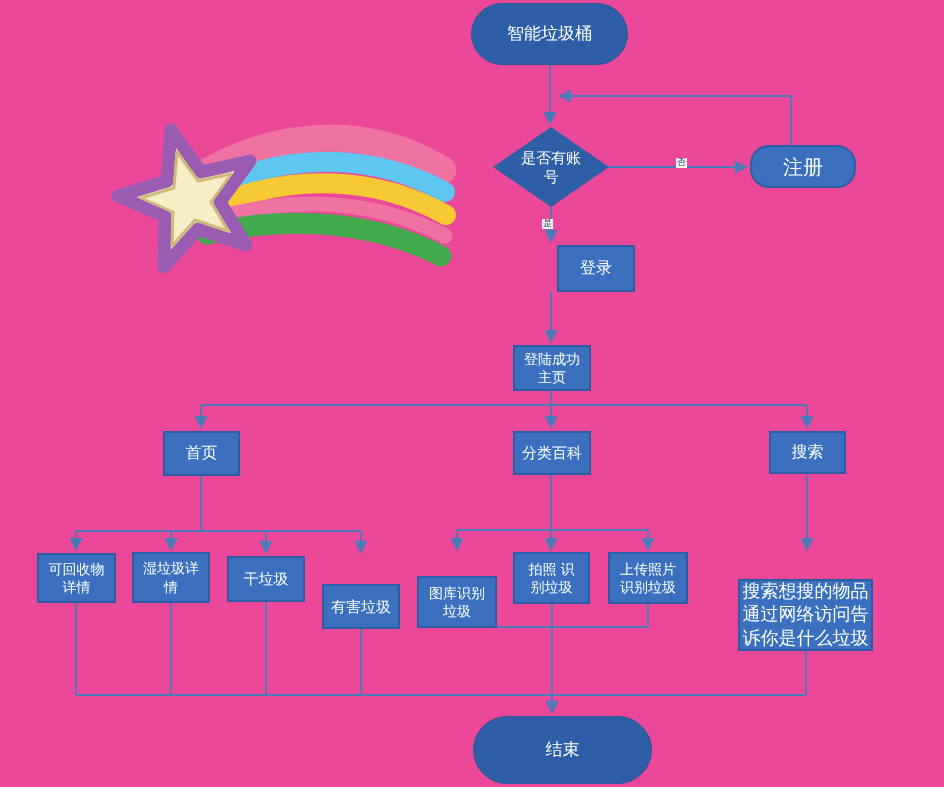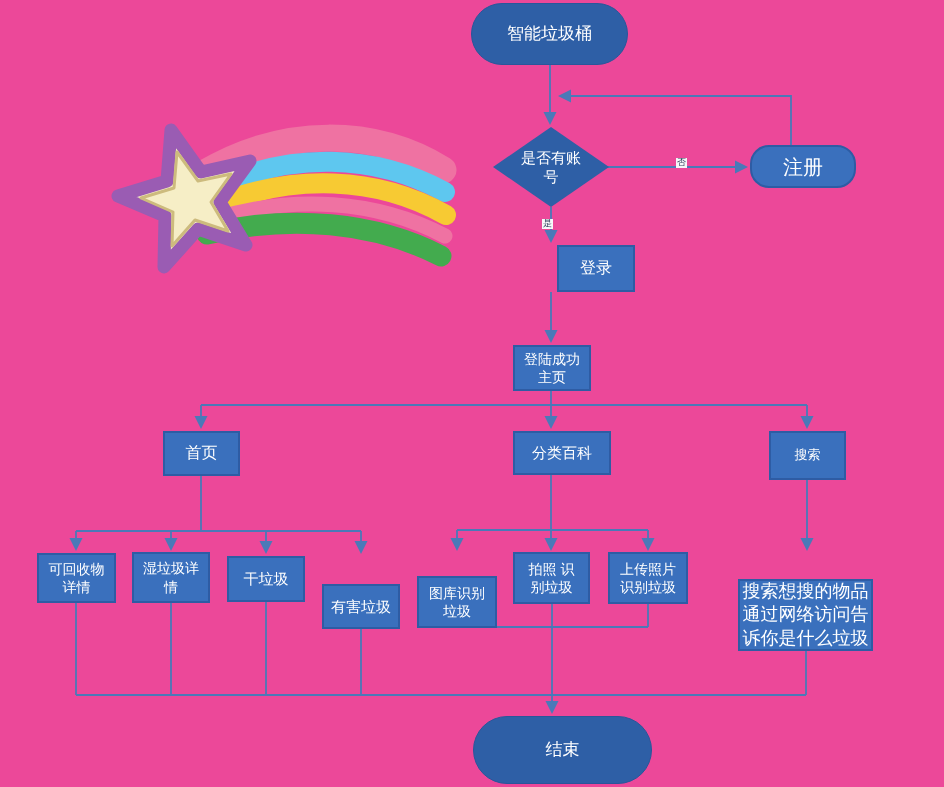--- a/index.html
+++ b/index.html
@@ -96,23 +96,23 @@
 
   <div class="node rect" style="left:750px;top:145px;width:106px;height:43px;font-size:20px;border-radius:19px;">注册</div>
 
   <div class="node rect" style="left:513px;top:245px;width:78px;height:47px;font-size:16px;margin-left:44px;">登录</div>
 
   <div class="node rect" style="left:163px;top:431px;width:77px;height:45px;font-size:16px;">首页</div>
 
   <div class="node rect" style="left:513px;top:345px;width:78px;height:46px;font-size:14px;">登陆成功
 主页</div>
 
-  <div class="node rect" style="left:513px;top:431px;width:98px;height:44px;font-size:15px;">分类百科</div>
+  <div class="node rect" style="left:513px;top:431px;width:78px;height:44px;font-size:15px;">分类百科</div>
 
-  <div class="node rect" style="left:769px;top:431px;width:77px;height:49px;font-size:13px;">搜索</div>
+  <div class="node rect" style="left:769px;top:431px;width:77px;height:43px;font-size:16px;">搜索</div>
 
   <div class="node rect" style="left:37px;top:553px;width:79px;height:50px;font-size:14px;">可回收物
 详情</div>
 
   <div class="node rect" style="left:132px;top:552px;width:78px;height:51px;font-size:14px;">湿垃圾详
 情</div>
 
   <div class="node rect" style="left:227px;top:556px;width:78px;height:46px;font-size:15px;">干垃圾</div>
 
   <div class="node rect" style="left:322px;top:556px;width:78px;height:45px;font-size:15px;margin-top:28px;">有害垃圾</div>

